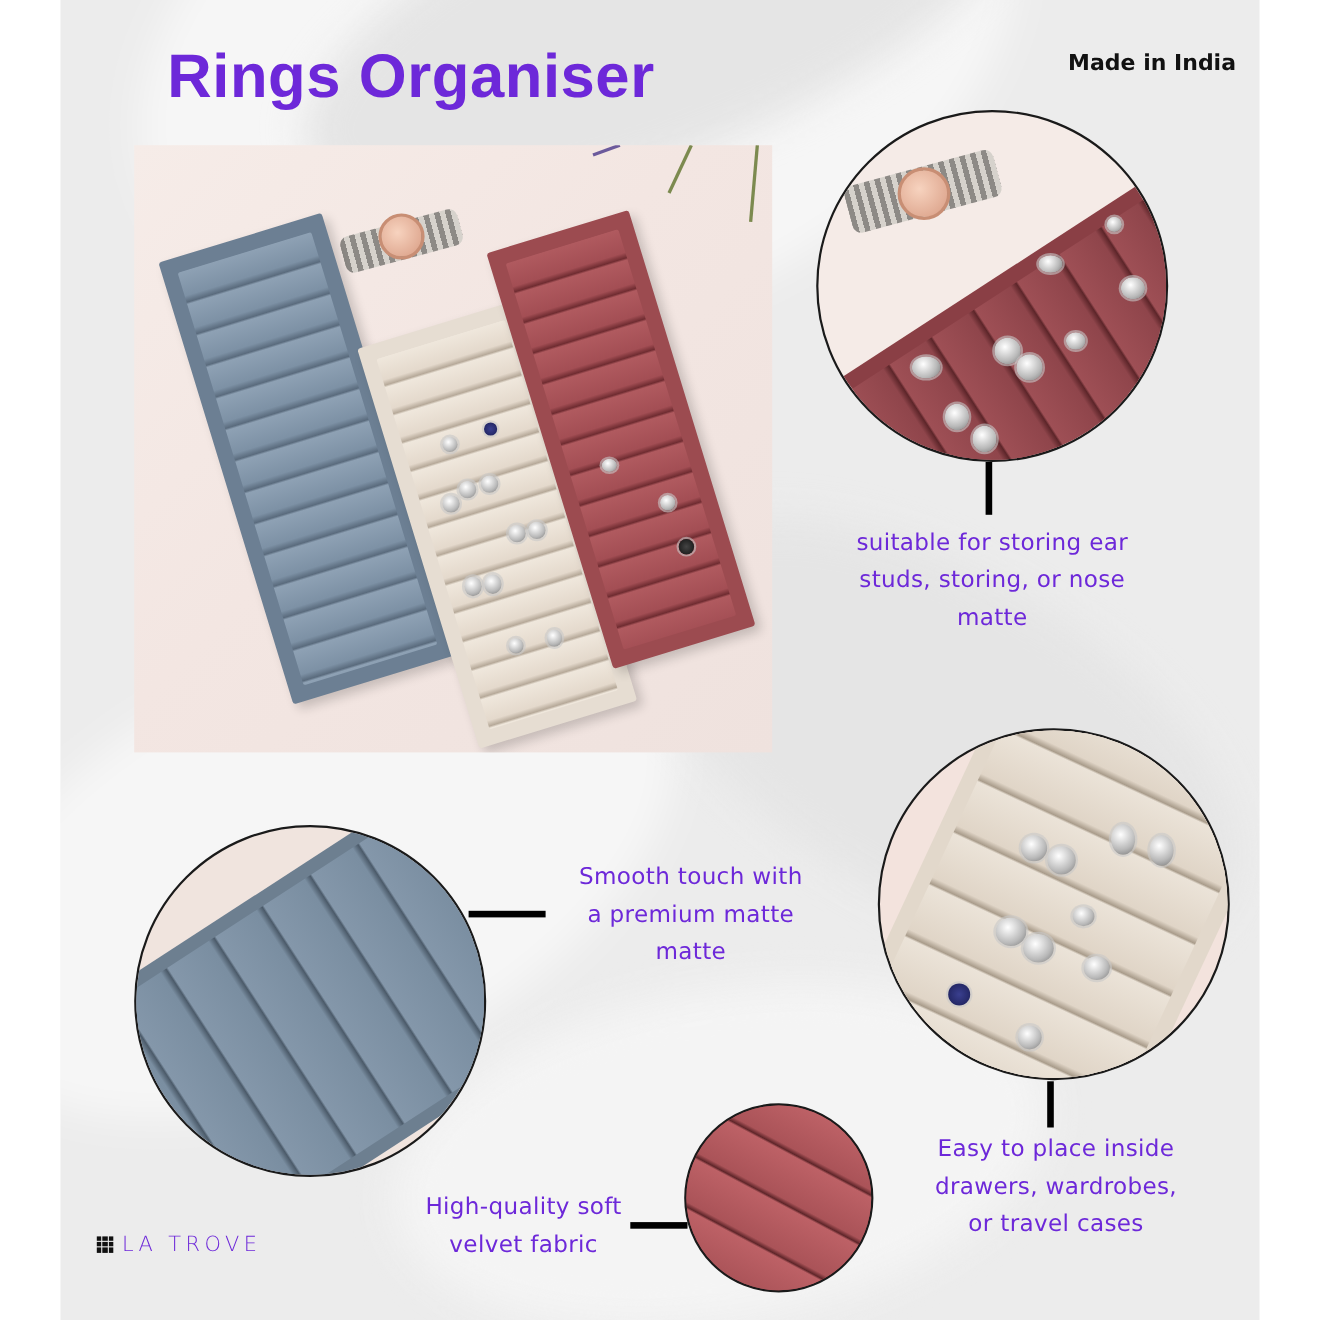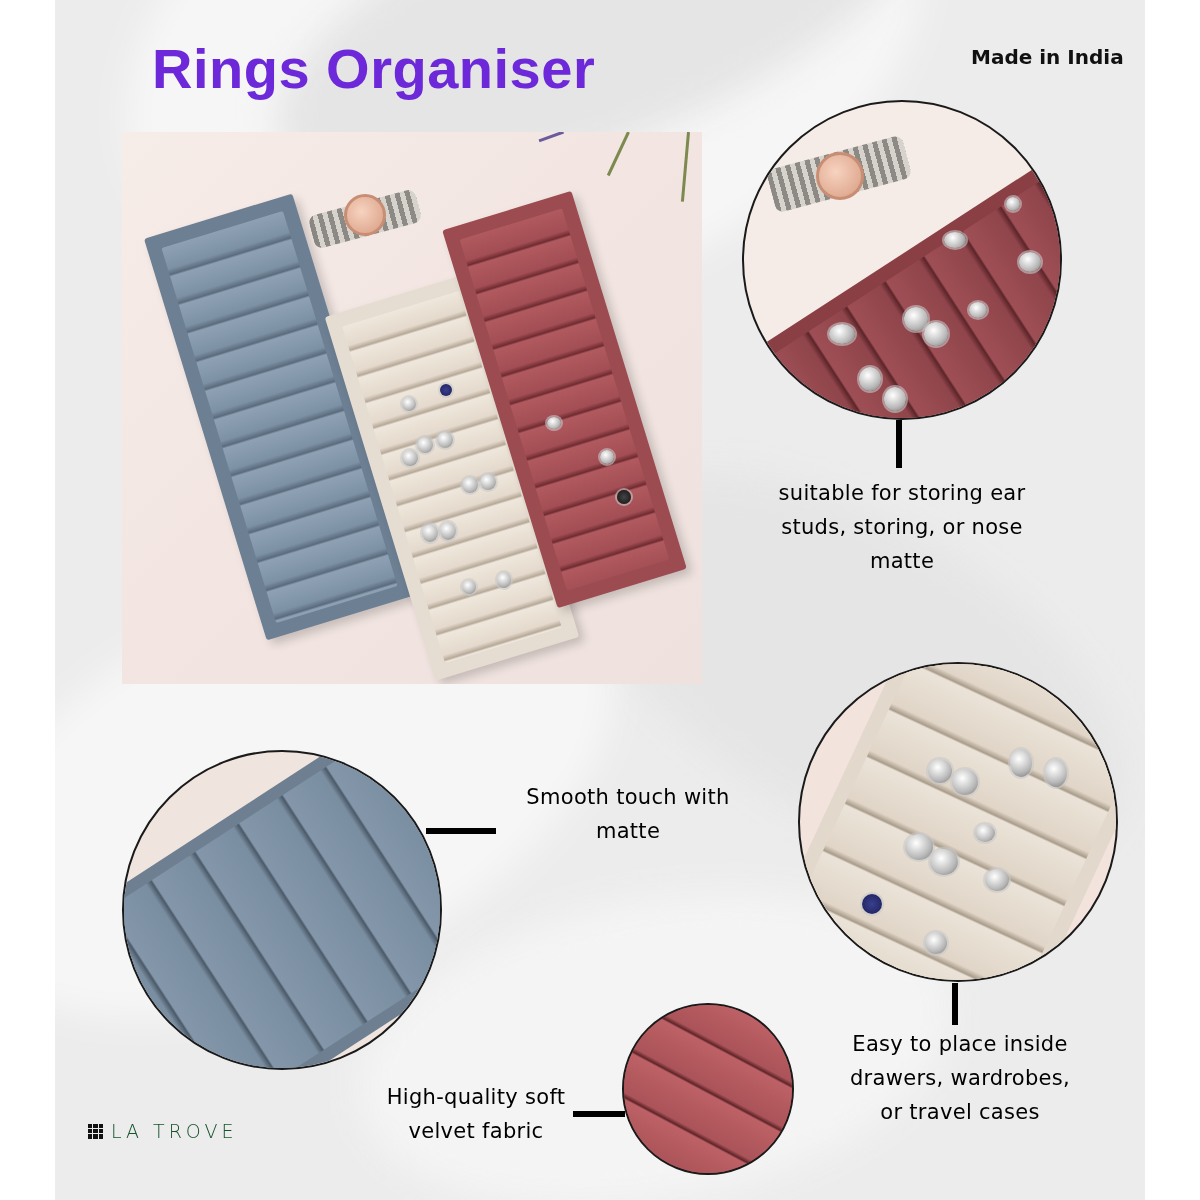--- a/index.html
+++ b/index.html
@@ -112,40 +112,40 @@
   }
 
   
   .line { position: absolute; background: #000; }
   .l1 { left: 896px; top: 420px; width: 6px; height: 48px; }
   .l2 { left: 426px; top: 828px; width: 70px; height: 6px; }
   .l3 { left: 952px; top: 983px; width: 6px; height: 42px; }
   .l4 { left: 573px; top: 1111px; width: 52px; height: 6px; }
 
   .caption {
-    position: absolute; text-align: center; color: #000000;
+    position: absolute; text-align: center; color: #6d28d9;
     font-family: "DejaVu Sans", sans-serif; font-size: 21px; line-height: 34px;
     letter-spacing: 0.3px;
   }
   .cap1 { left: 748px; top: 476px; width: 308px; }
   .cap2 { left: 502px; top: 780px; width: 252px; }
   .cap3 { left: 832px; top: 1027px; width: 256px; }
   .cap4 { left: 362px; top: 1080px; width: 228px; }
 
   .logo {
     position: absolute; left: 88px; top: 1120px; display: flex; align-items: center; gap: 8px;
   }
   .logo-mark {
     width: 15px; height: 15px; display: grid;
     grid-template-columns: repeat(3, 1fr); gap: 1px;
   }
   .logo-mark span { background: #111; }
   .logo-text {
     font-family: "DejaVu Sans", sans-serif; font-weight: 300;
-    font-size: 19px; letter-spacing: 4px; color: #14532d;
+    font-size: 19px; letter-spacing: 4px; color: #6d28d9;
   }
 </style>
 </head>
 <body>
 
 <div class="canvas">
   <div class="shade s1"></div>
   <div class="shade s2"></div>
   <div class="shade s3"></div>
   <div class="shade s4"></div>
@@ -213,20 +213,21 @@
 </div>
 
 <div class="circle c2">
   <div class="tray-zoom">
       <div class="rolls"></div>
     </div>
 </div>
 <div class="line l2"></div>
 <div class="caption cap2">
   <div>Smooth touch with</div>
+  <div>a premium matte</div>
   <div>matte</div>
 </div>
 
 <div class="circle c3">
   <div class="tray-zoom">
       <div class="rolls"></div>
     </div>
   <div class="jewel" style="left:128px;top:95px;width:24px;height:24px;"></div>
   <div class="jewel" style="left:152px;top:105px;width:26px;height:26px;"></div>
   <div class="jewel" style="left:210px;top:85px;width:22px;height:28px;"></div>

